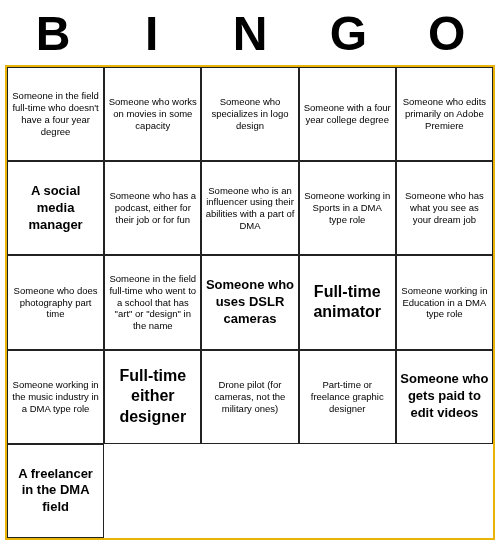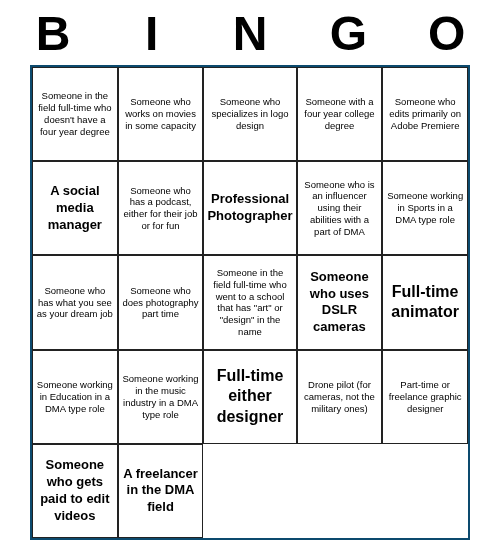--- a/index.html
+++ b/index.html
@@ -24,23 +24,23 @@
       font-size: 48px;
       font-weight: bold;
       font-family: Arial, sans-serif;
       width: 88px;
       text-align: center;
     }
     .bingo-grid {
       display: grid;
       grid-template-columns: repeat(5, 1fr);
       grid-template-rows: repeat(5, 1fr);
-      width: 440px;
+      width: 490px;
       height: 490px;
-      border: 2px solid #0c4a6e;
+      border: 2px solid #eab308;
     }
     .cell {
       border: 1.5px solid #222;
       display: flex;
       align-items: center;
       justify-content: center;
       text-align: center;
       padding: 3px;
       font-size: 9.5px;
       line-height: 1.25;
@@ -69,21 +69,20 @@
 </div>
 
 <div class="bingo-grid" id="bingo-grid">
 <div class="cell">Someone in the field full-time who doesn't have a four year degree</div>
     <div class="cell">Someone who works on movies in some capacity</div>
     <div class="cell">Someone who specializes in logo design</div>
     <div class="cell">Someone with a four year college degree</div>
     <div class="cell">Someone who edits primarily on Adobe Premiere</div>
     <div class="cell large-text">A social media manager</div>
     <div class="cell">Someone who has a podcast, either for their job or for fun</div>
-    <div class="cell large-text">Professional Photographer</div>
     <div class="cell">Someone who is an influencer using their abilities with a part of DMA</div>
     <div class="cell">Someone working in Sports in a DMA type role</div>
     <div class="cell">Someone who has what you see as your dream job</div>
     <div class="cell">Someone who does photography part time</div>
     <div class="cell">Someone in the field full-time who went to a school that has "art" or "design" in the name</div>
     <div class="cell large-text">Someone who uses DSLR cameras</div>
     <div class="cell xl-text">Full-time animator</div>
     <div class="cell">Someone working in Education in a DMA type role</div>
     <div class="cell">Someone working in the music industry in a DMA type role</div>
     <div class="cell xl-text">Full-time either designer</div>

